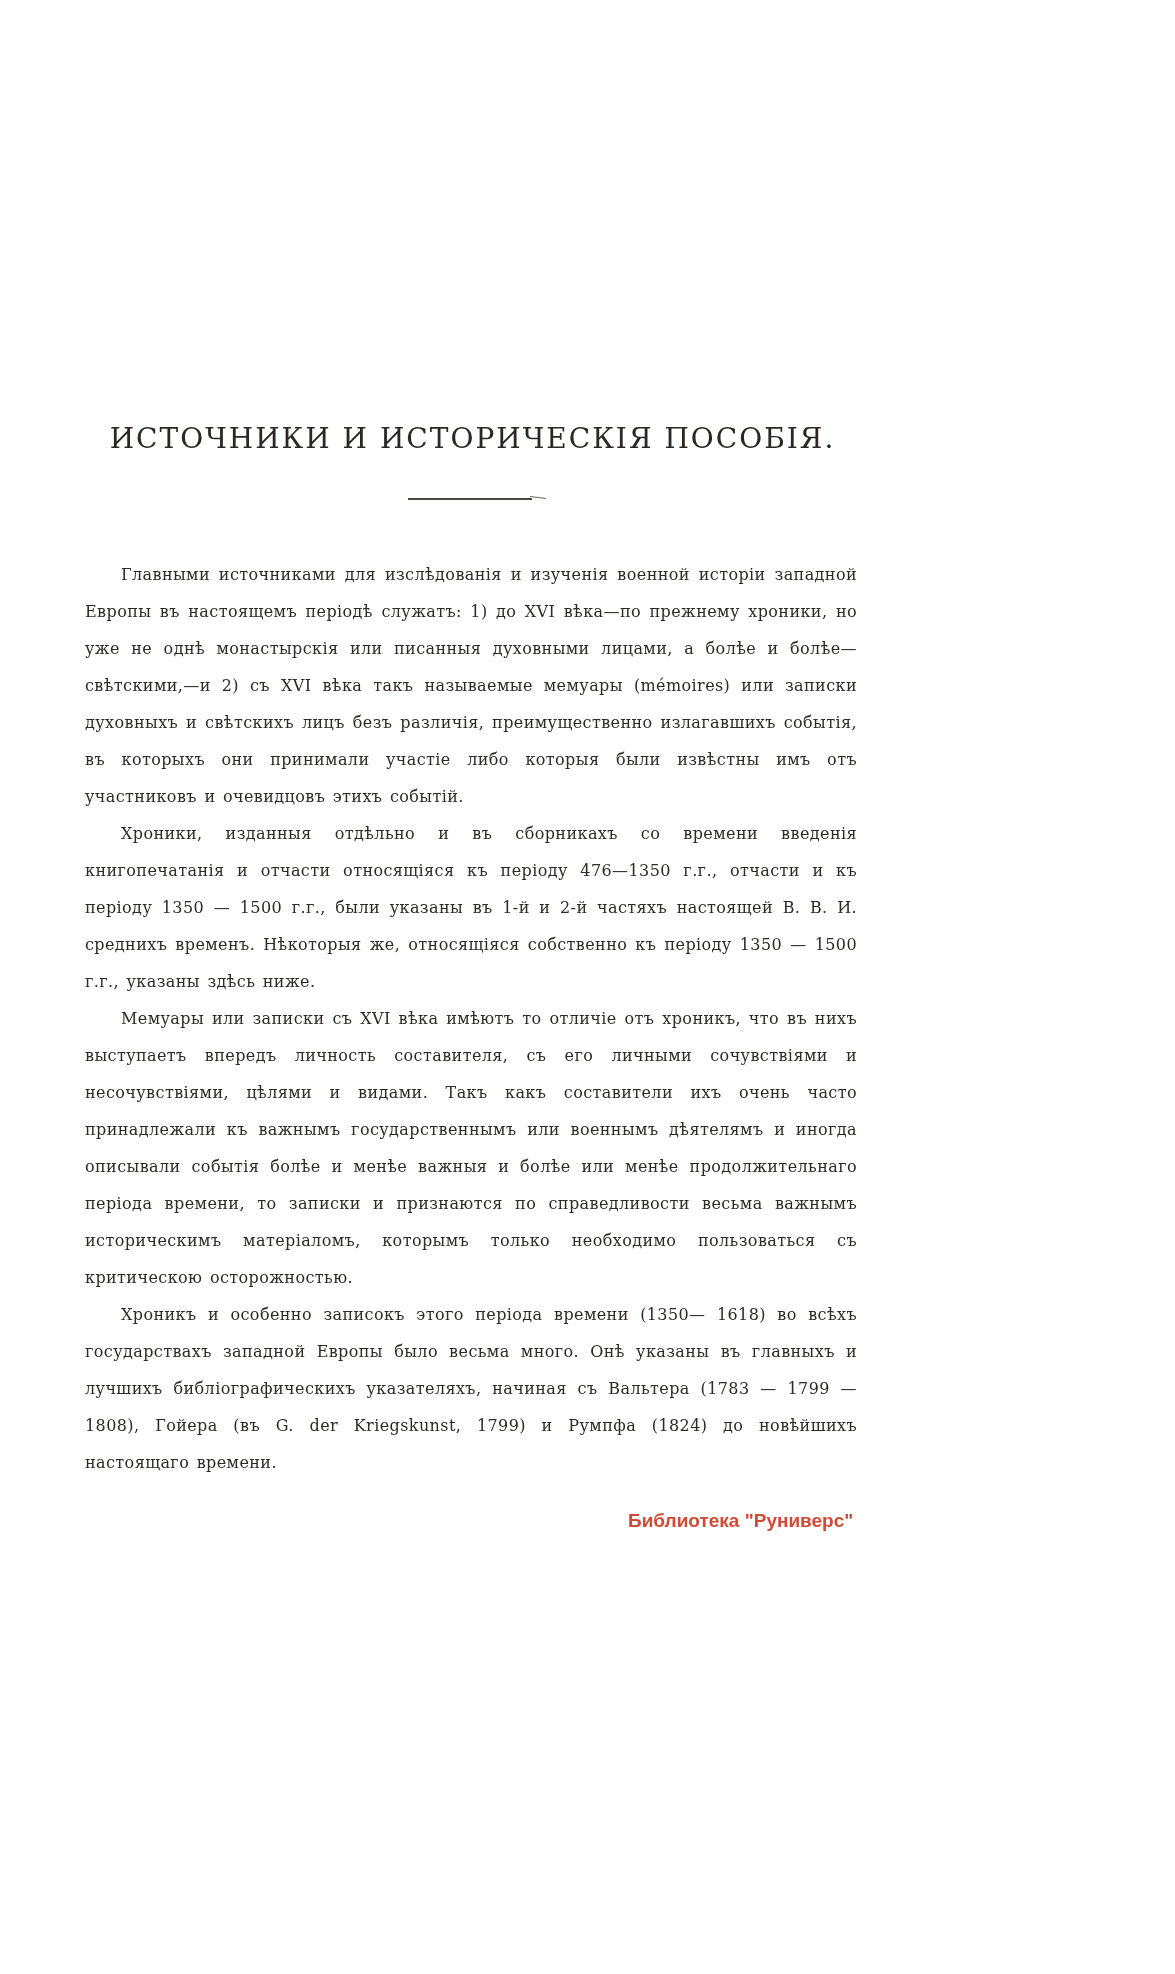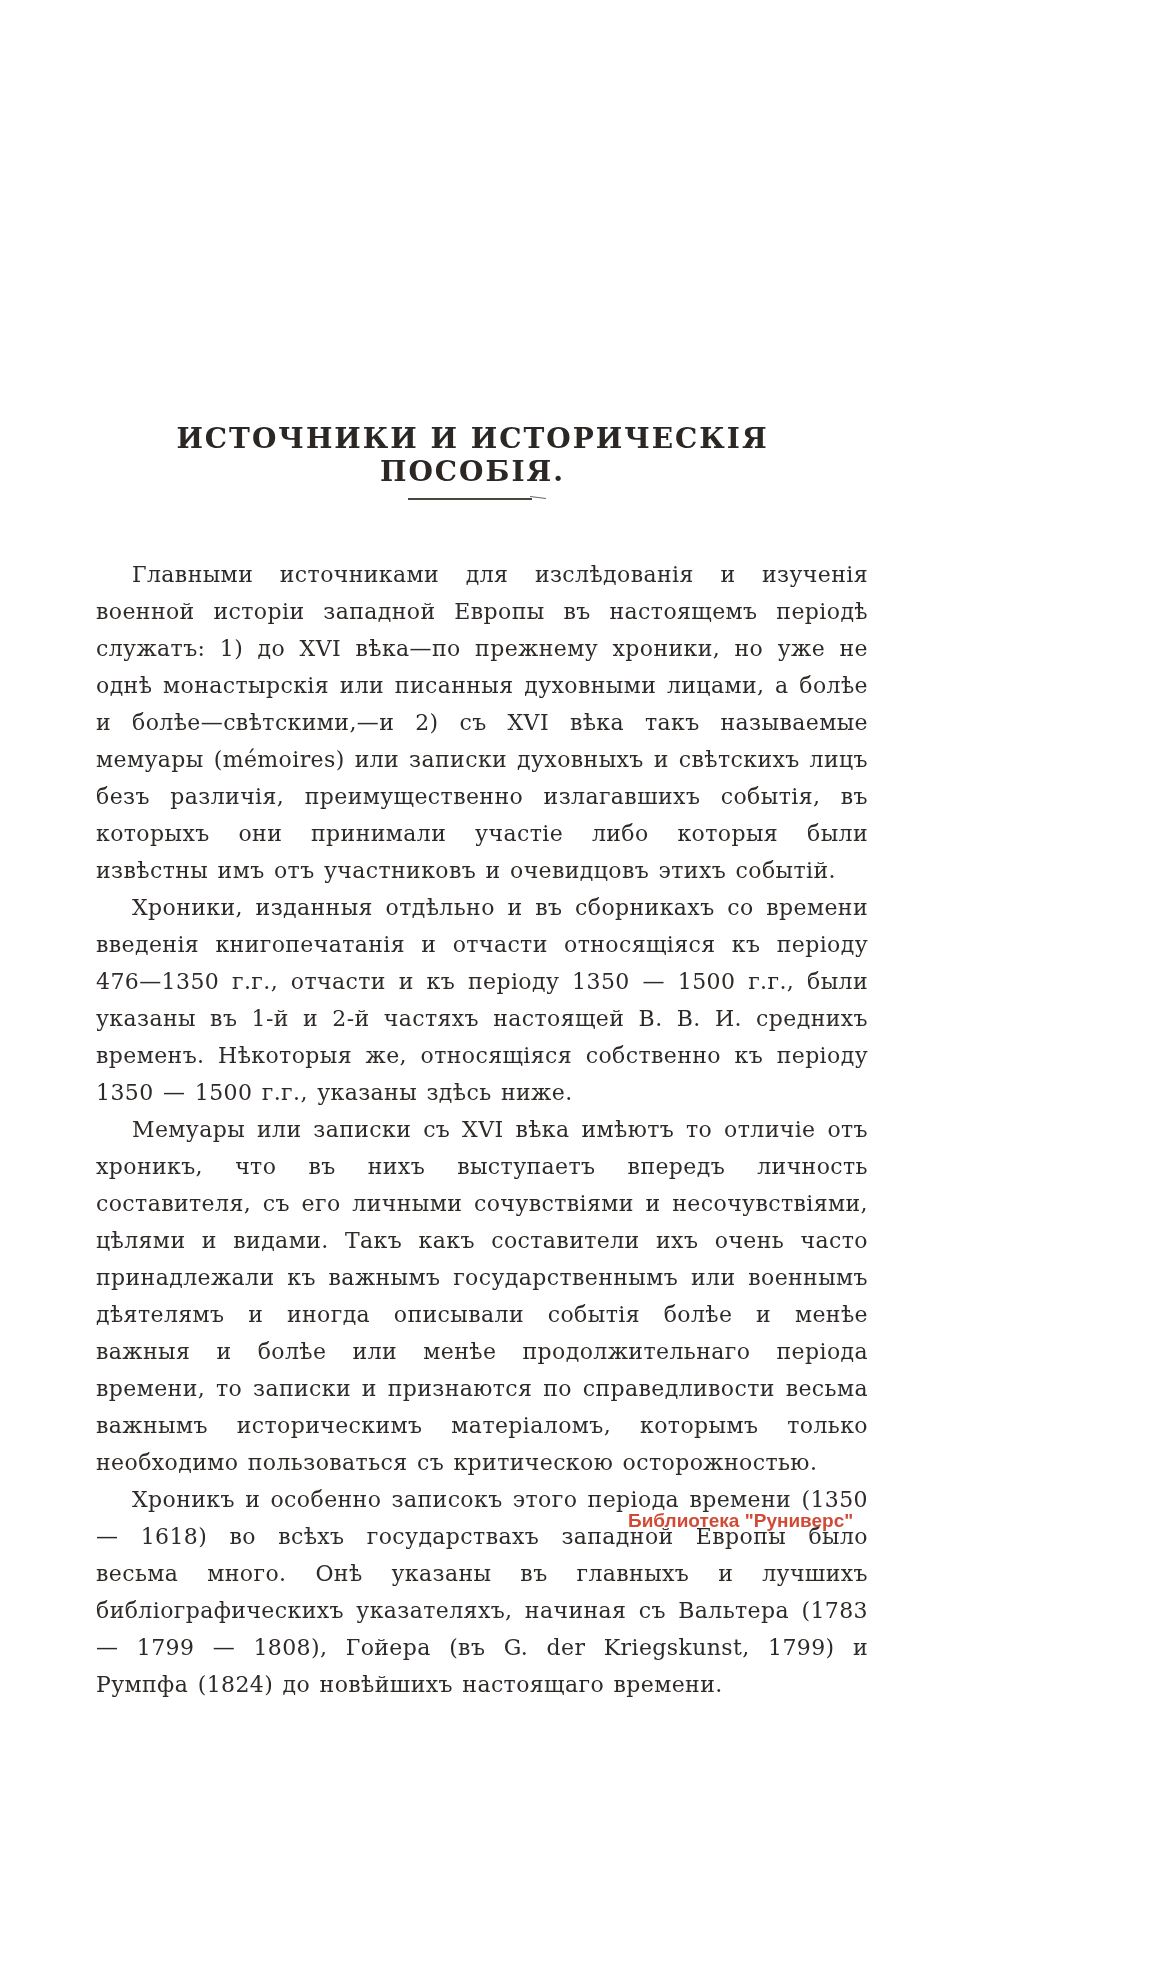--- a/index.html
+++ b/index.html
@@ -18,21 +18,21 @@
     overflow: hidden;
   }
   .title {
     position: absolute;
     top: 422px;
     left: 85px;
     width: 775px;
     margin: 0;
     text-align: center;
     font-size: 28px;
-    font-weight: bold;
+    font-weight: normal;
     letter-spacing: 2px;
     color: #2b2724;
   }
   .divider {
     position: absolute;
     top: 498px;
     left: 408px;
     width: 124px;
     height: 0;
     border-top: 2px solid #4a453f;
@@ -43,23 +43,23 @@
     right: -14px;
     top: -3px;
     width: 16px;
     height: 0;
     border-top: 1px solid #6a655e;
     transform: rotate(7deg);
   }
   .body-text {
     position: absolute;
     top: 556px;
-    left: 96px;
+    left: 85px;
     width: 772px;
-    font-size: 22px;
+    font-size: 16px;
     line-height: 37px;
     text-align: justify;
     letter-spacing: 0.4px;
     word-spacing: 2px;
   }
   .body-text p {
     margin: 0;
     text-indent: 36px;
   }
   .watermark {

